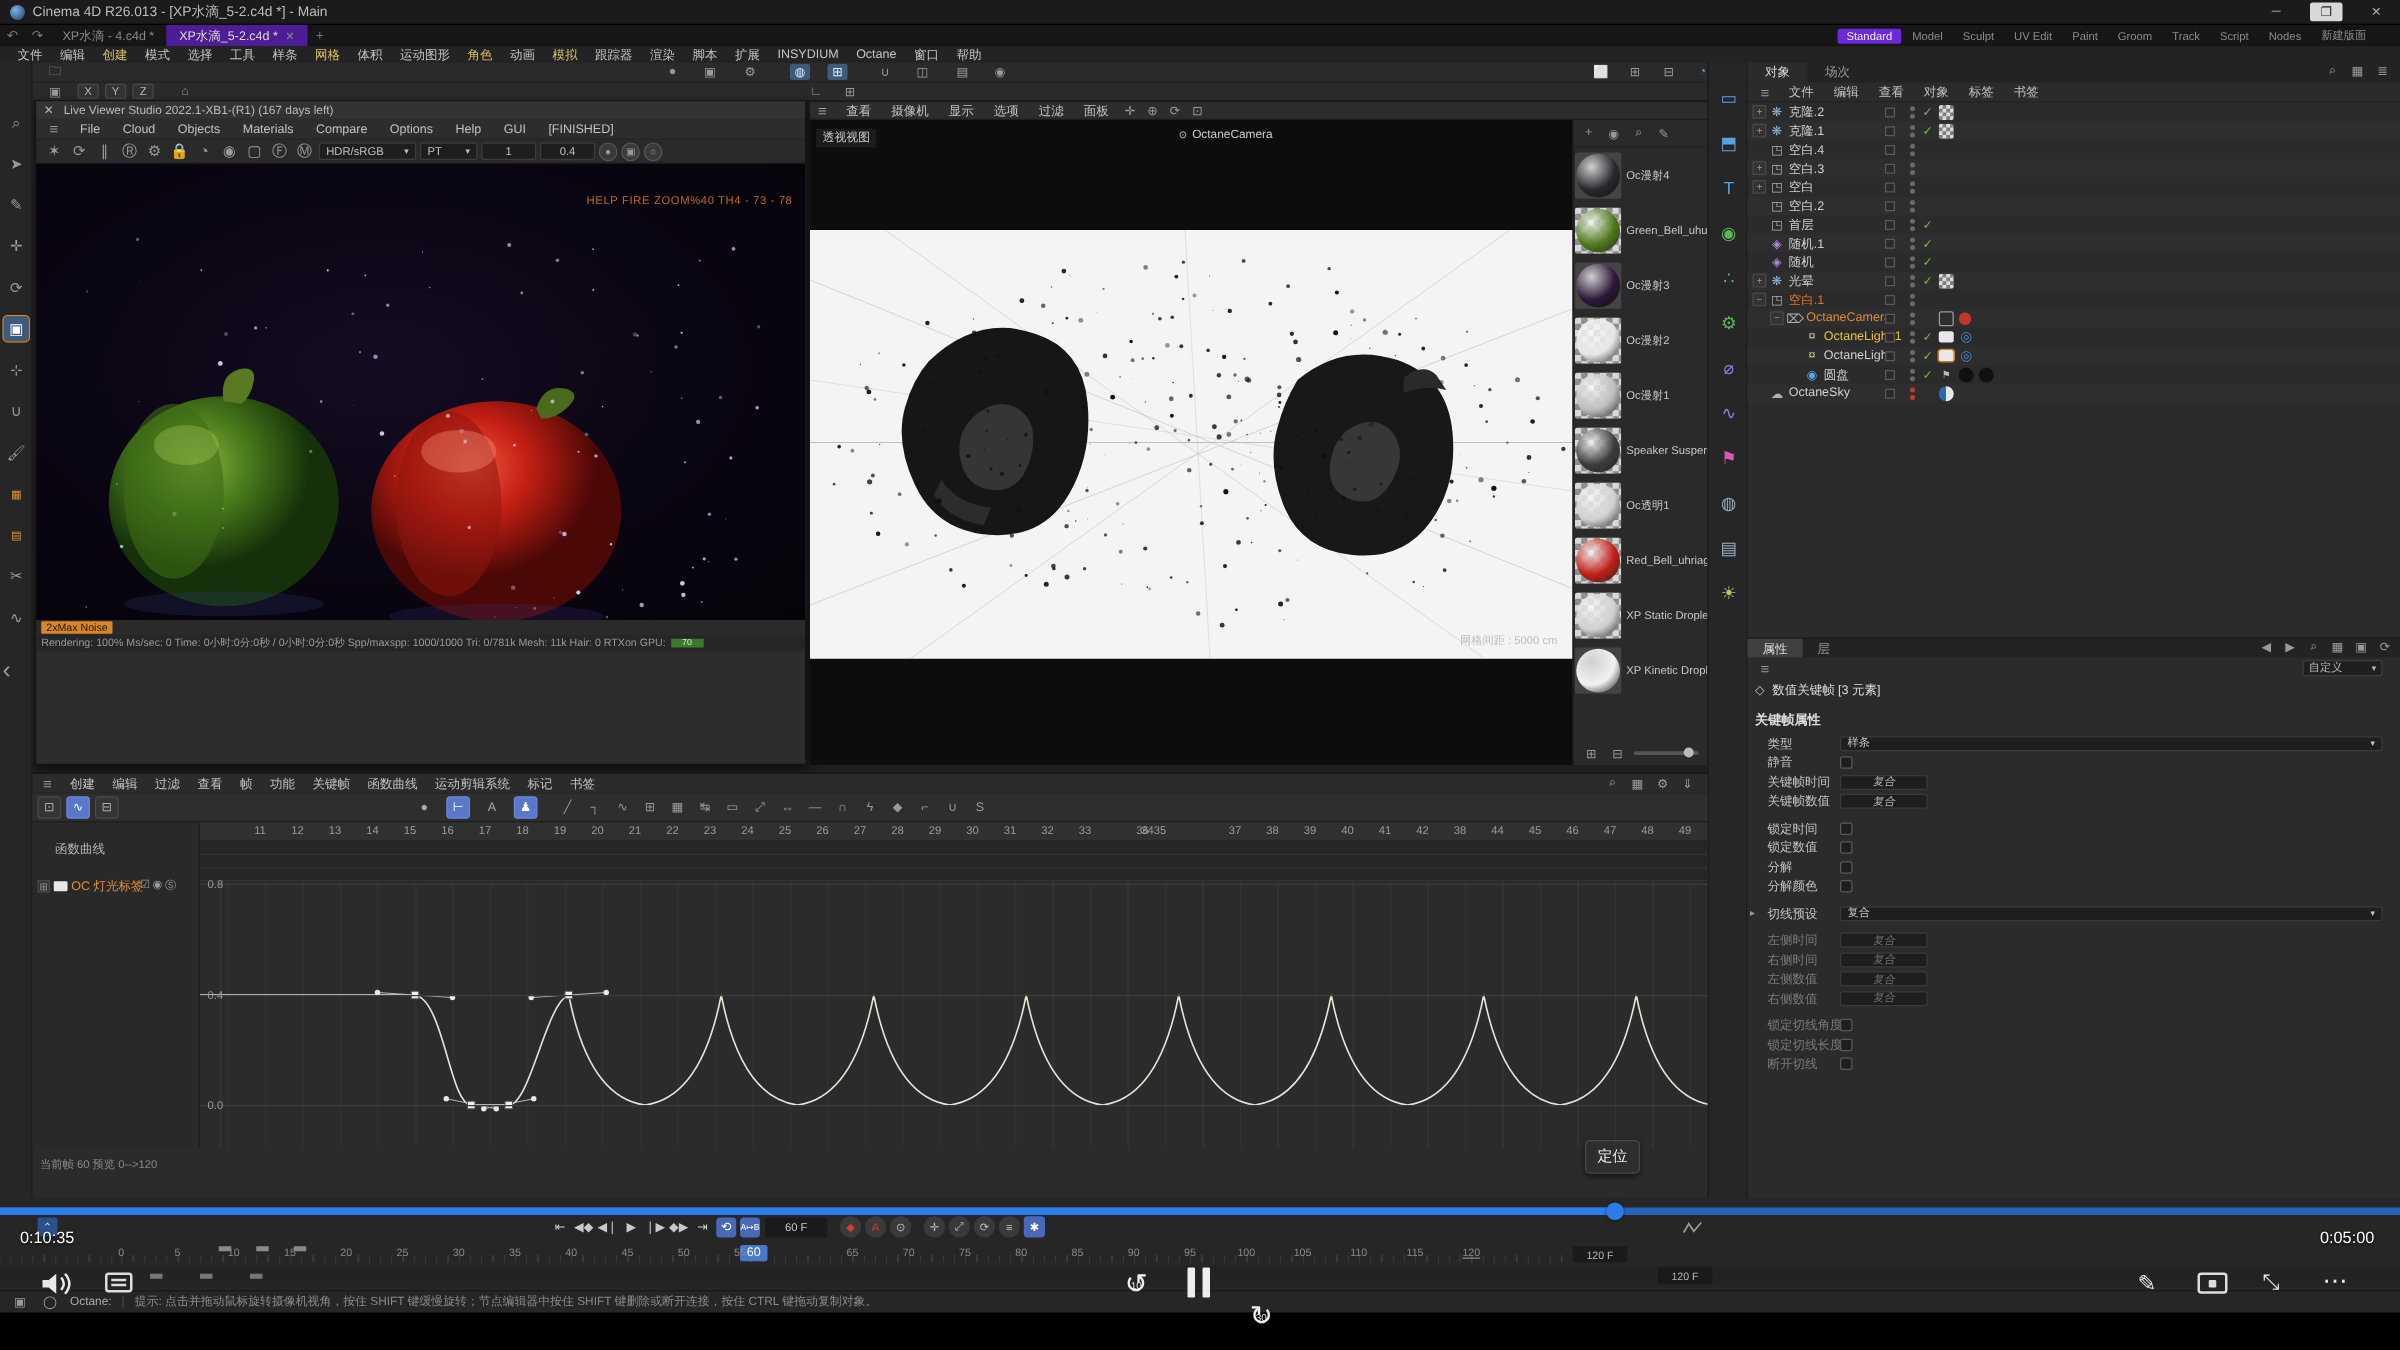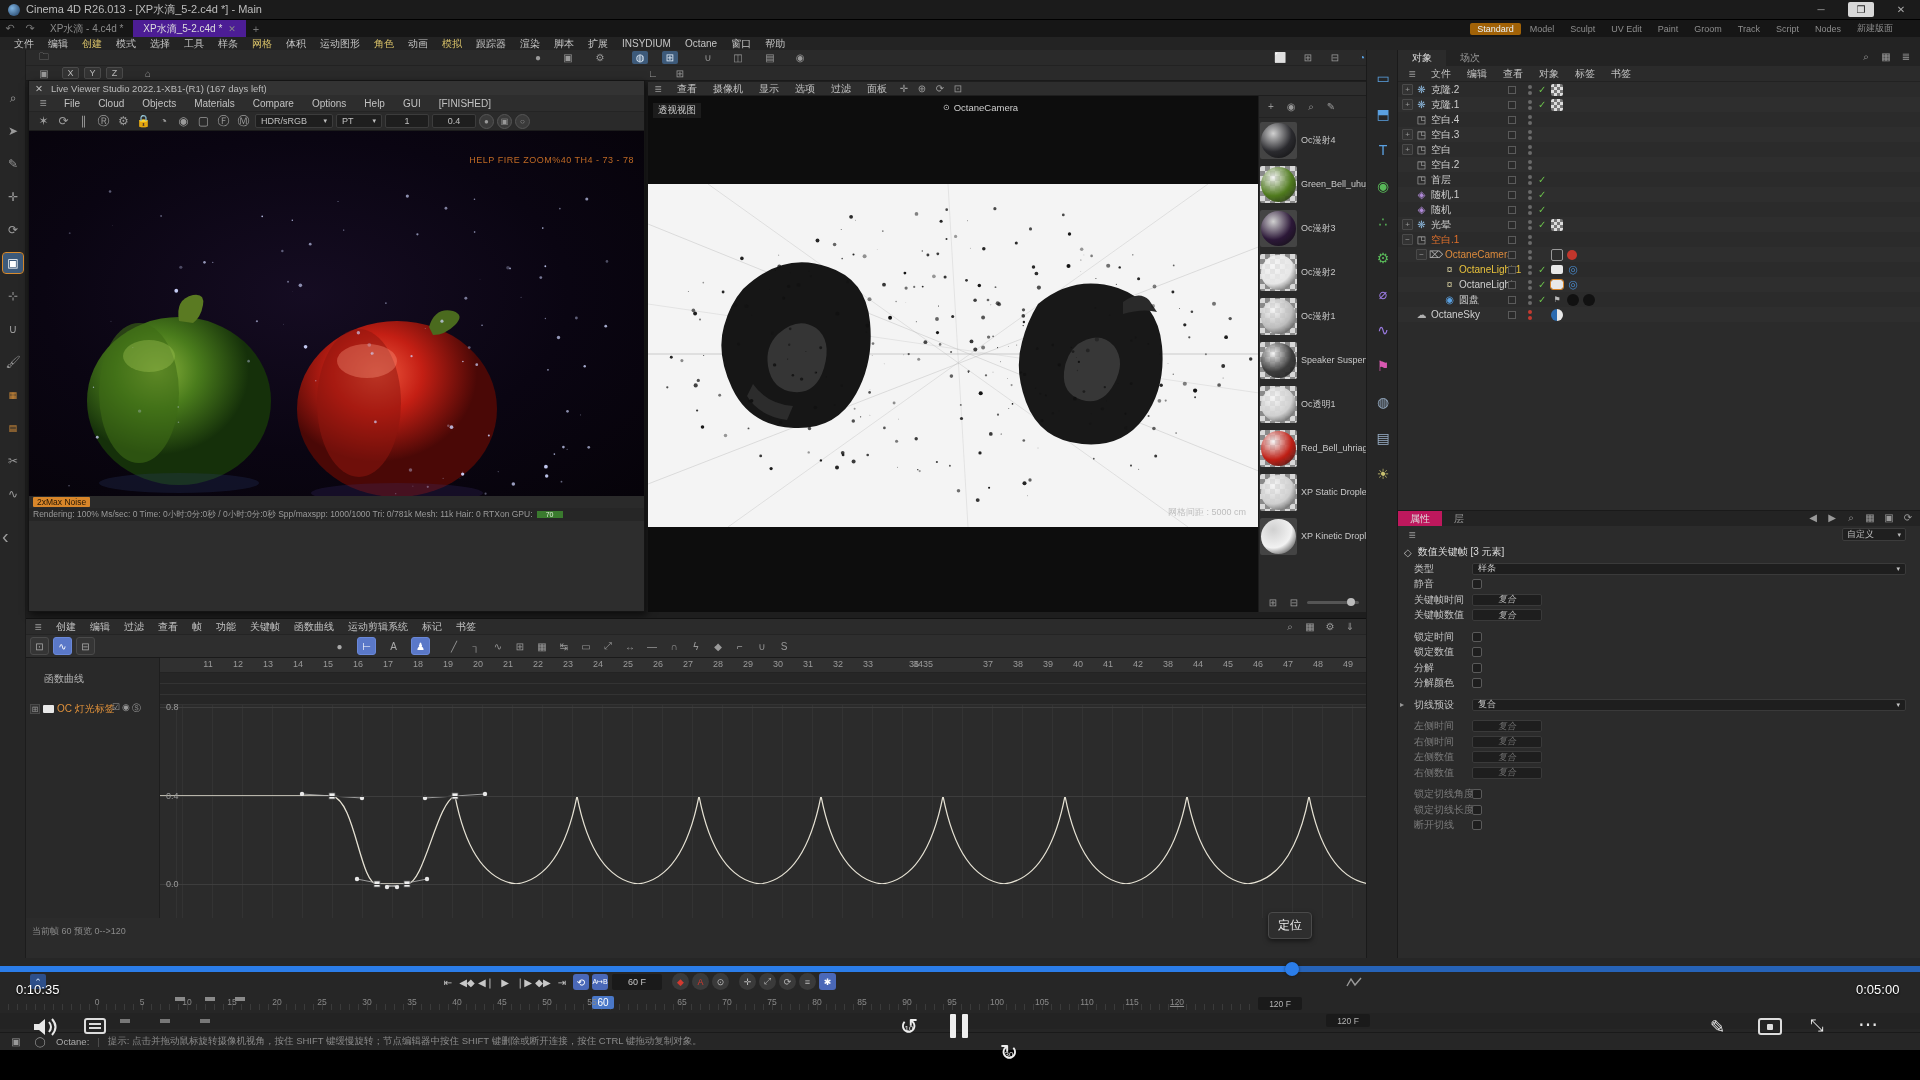--- a/index.html
+++ b/index.html
@@ -19,21 +19,21 @@
   #win-controls .wbtn.max { background:#d8d8d8; color:#222; border-radius:2px; }
 
   
   #tabbar { left:0; top:20px; width:1920px; height:17px; background:#161616; display:flex; align-items:stretch; font-size:10px; }
   .histbtn { width:20px; display:flex; align-items:center; justify-content:center; color:#777; font-size:11px; }
   .doctab { display:flex; align-items:center; padding:0 10px; color:#8a8a8a; gap:6px; }
   .doctab.active { background:#4c1d95; color:#ddd; }
   .doctab .x { color:#888; font-size:9px; }
   #layout-tabs { position:absolute; right:20px; top:0; height:17px; display:flex; align-items:center; gap:2px; font-size:9px; color:#8d8d8d; }
   #layout-tabs span { padding:1px 7px; border-radius:2px; }
-  #layout-tabs span.active { background:#a16207; color:#e8f0f8; }
+  #layout-tabs span.active { background:#6d28d9; color:#e8f0f8; }
 
   
   #menubar { left:0; top:37px; width:1920px; height:13px; background:#232323; display:flex; gap:2px; align-items:center; font-size:10px; padding-left:8px; }
   #menubar span { padding:0 6px; color:#c4c4c4; }
   #menubar span.yl { color:#d8c168; }
 
   
   #tool1 { left:0; top:50px; width:1366px; height:16px; background:#2a2a2a; border-bottom:1px solid #222; }
   #tool2 { left:0; top:66px; width:1366px; height:15px; background:#2a2a2a; border-bottom:1px solid #1a1a1a; }
   .axisbtn { display:inline-flex; width:17px; height:12px; background:#333; border:1px solid #4a4a4a; color:#bbb;
@@ -123,21 +123,21 @@
   .tag.record { background:#c2362c; border-radius:50%; width:10px; height:10px; }
   .tag.display { border:1px solid #999; color:#999; }
   .tag.black { background:#111; border-radius:50%; }
   .tag.flag { color:#bbb; }
   .tag.sky { background:linear-gradient(90deg,#2a6ab0 50%,#e8e8e8 50%); border-radius:50%; }
 
   
   #am { left:1398px; top:510px; width:522px; height:522px; background:#2b2b2b; border-top:1px solid #1a1a1a; }
   #am-tabs { height:15px; background:#232323; display:flex; font-size:10px; position:relative; }
   #am-tabs .tab { padding:0 12px; color:#999; display:flex; align-items:center; }
-  #am-tabs .tab.active { background:#be185d; color:#ddd; }
+  #am-tabs .tab.active { background:#404040; color:#ddd; }
   #am-tabs .amicons { position:absolute; right:4px; top:0; display:flex; gap:3px; }
   #am-menus { height:17px; display:flex; align-items:center; gap:2px; font-size:10px; color:#c2c2c2; padding-left:4px; position:relative; }
   #am-preset { position:absolute; right:14px; top:2px; width:64px; height:13px; background:#1f1f1f; border:1px solid #3c3c3c; border-radius:2px;
                font-size:9px; color:#bbb; display:flex; align-items:center; justify-content:space-between; padding:0 4px; }
   #am-selrow { height:18px; display:flex; align-items:center; gap:6px; font-size:10px; color:#ddd; padding-left:6px; }
   #am-section { font-size:10.5px; font-weight:bold; color:#ddd; padding:8px 0 4px 6px; }
   .amrow { position:relative; height:15.5px; display:flex; align-items:center; font-size:10px; color:#c2c2c2; }
   .amrow.dim { color:#7a7a7a; }
   .amrow .lbl { position:absolute; left:16px; }
   .amrow .exparrow { position:absolute; left:2px; color:#999; font-size:8px; }
@@ -1192,20 +1192,21 @@
       <span class="ico">≡</span>
       <span id="am-preset">
           <span>自定义</span>
           <span style="font-size:7px;">▾</span>
         </span>
     </div>
     <div id="am-selrow">
       <span style="color:#bbb;">◇</span>
       <span>数值关键帧 [3 元素]</span>
     </div>
+    <div id="am-section">关键帧属性</div>
     <div id="attr-rows">
         <div class="amrow">
           <span class="lbl">类型</span>
           <span class="ctl am-dd">
             <span>样条</span>
             <span style="font-size: 7px;">▾</span>
           </span>
         </div>
         <div class="amrow">
           <span class="lbl">静音</span>

